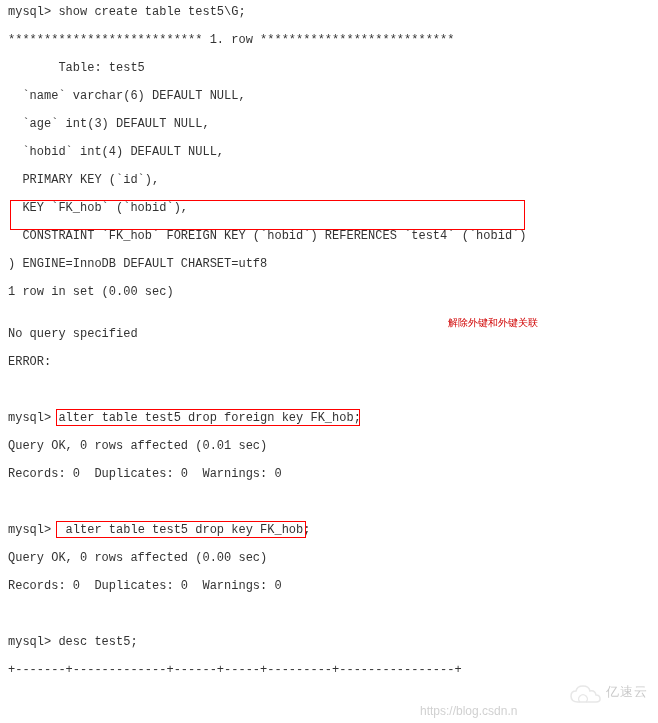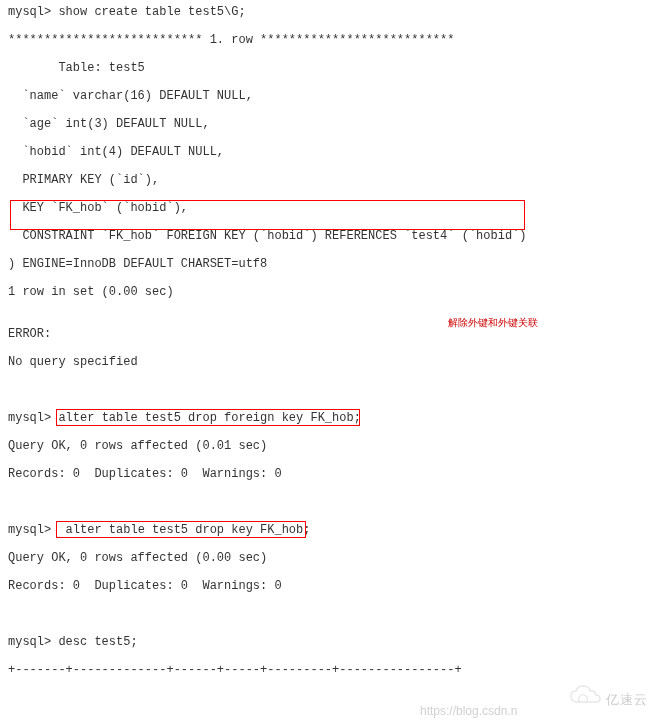--- a/index.html
+++ b/index.html
@@ -45,47 +45,47 @@
     color: rgba(120,120,120,0.35);
     font-family: Arial, sans-serif;
     font-size: 12px;
   }
   .watermark-logo {
     position: absolute;
     color: rgba(120,120,120,0.4);
     font-family: Arial, sans-serif;
     font-size: 13px;
     display: flex;
-    align-items: flex-end;
+    align-items: flex-start;
   }
   .watermark-logo svg {
     opacity: 0.35;
   }
   .watermark-logo .cn {
     margin-left: 4px;
     letter-spacing: 1px;
   }
 </style>
 </head>
 <body>
 
 <pre><span class="line">mysql&gt; show create table test5\G;</span>
 <span class="line">*************************** 1. row ***************************</span>
 <span class="line">       Table: test5</span>
-<span class="line">  `name` varchar(16) DEFAULT NULL,</span>
+<span class="line">  `name` varchar(6) DEFAULT NULL,</span>
 <span class="line">  `age` int(3) DEFAULT NULL,</span>
 <span class="line">  `hobid` int(4) DEFAULT NULL,</span>
 <span class="line">  PRIMARY KEY (`id`),</span>
 <span class="boxrow"><span class="line">  KEY `FK_hob` (`hobid`),</span>
 <span class="line">  CONSTRAINT `FK_hob` FOREIGN KEY (`hobid`) REFERENCES `test4` (`hobid`)</span><span class="redbox" style="left:2px;top:-1px;width:513px;height:28px;"></span></span>
 <span class="line">) ENGINE=InnoDB DEFAULT CHARSET=utf8</span>
 <span class="line">1 row in set (0.00 sec)</span>
 <span class="line"></span>
+<span class="line">No query specified</span>
 <span class="line">ERROR:</span>
-<span class="line">No query specified</span>
 <span class="line"> </span>
 <span class="boxrow"><span class="line"><span>mysql&gt; </span><span>alter table test5 drop foreign key FK_hob;</span></span><span class="redbox" style="left:48px;top:-2px;width:302px;height:15px;"></span></span>
 <span class="line">Query OK, 0 rows affected (0.01 sec)</span>
 <span class="line">Records: 0  Duplicates: 0  Warnings: 0</span>
 <span class="line"> </span>
 <span class="boxrow"><span class="line"><span>mysql&gt; </span><span> alter table test5 drop key FK_hob;</span></span><span class="redbox" style="left:48px;top:-2px;width:248px;height:15px;"></span></span>
 <span class="line">Query OK, 0 rows affected (0.00 sec)</span>
 <span class="line">Records: 0  Duplicates: 0  Warnings: 0</span>
 <span class="line"> </span>
 <span class="line">mysql&gt; desc test5;</span>

